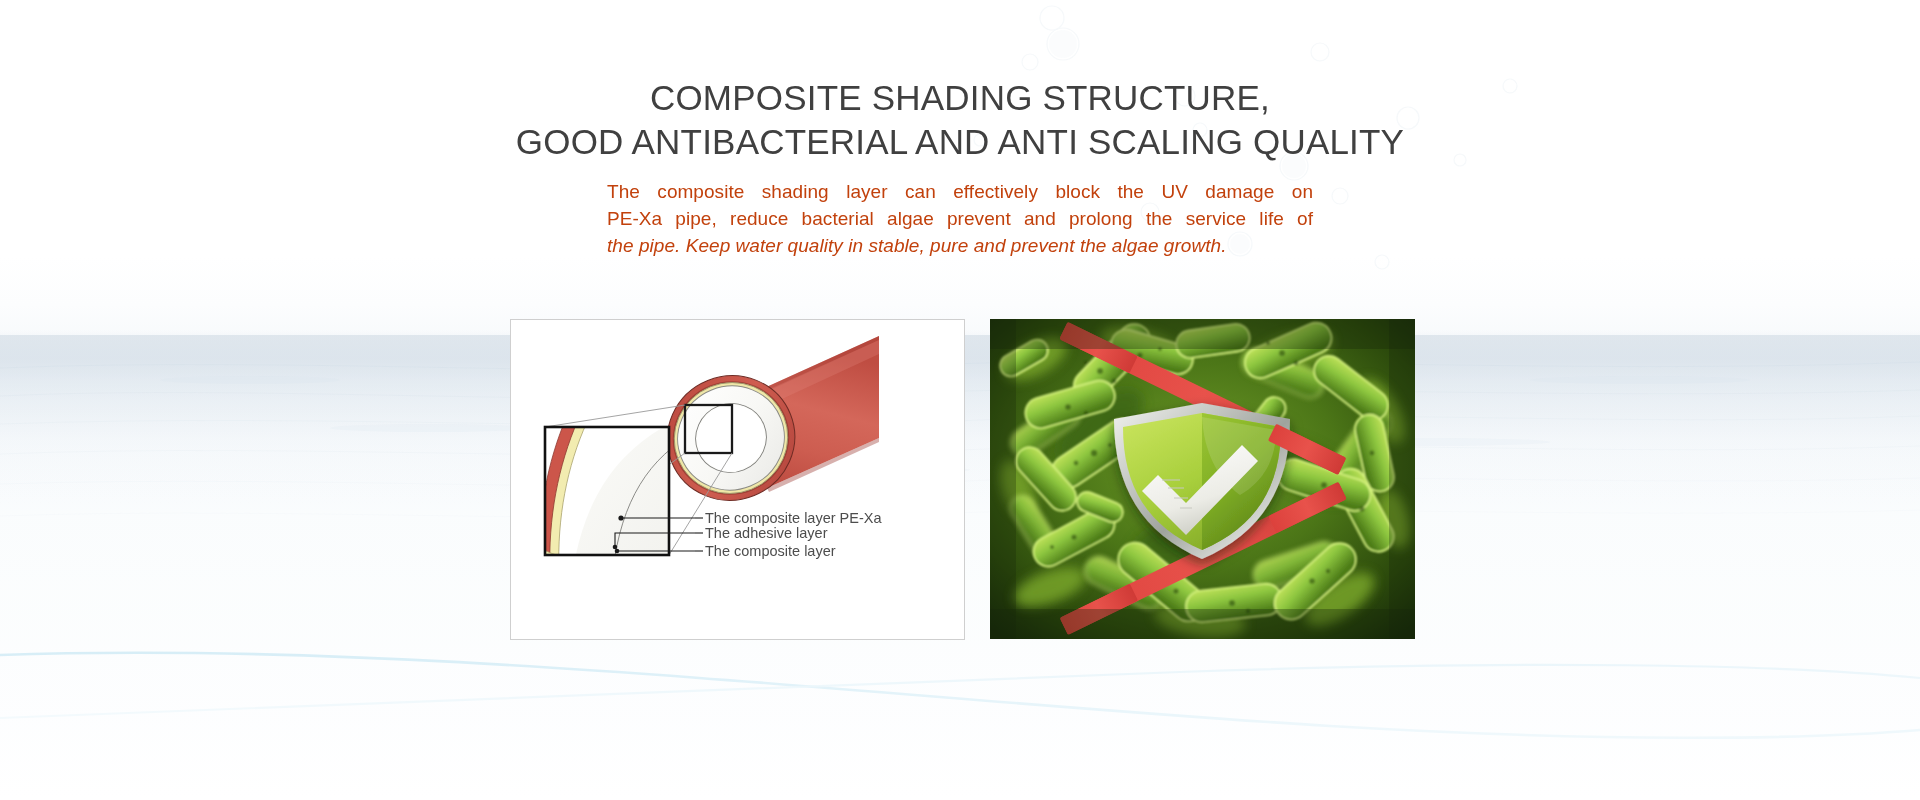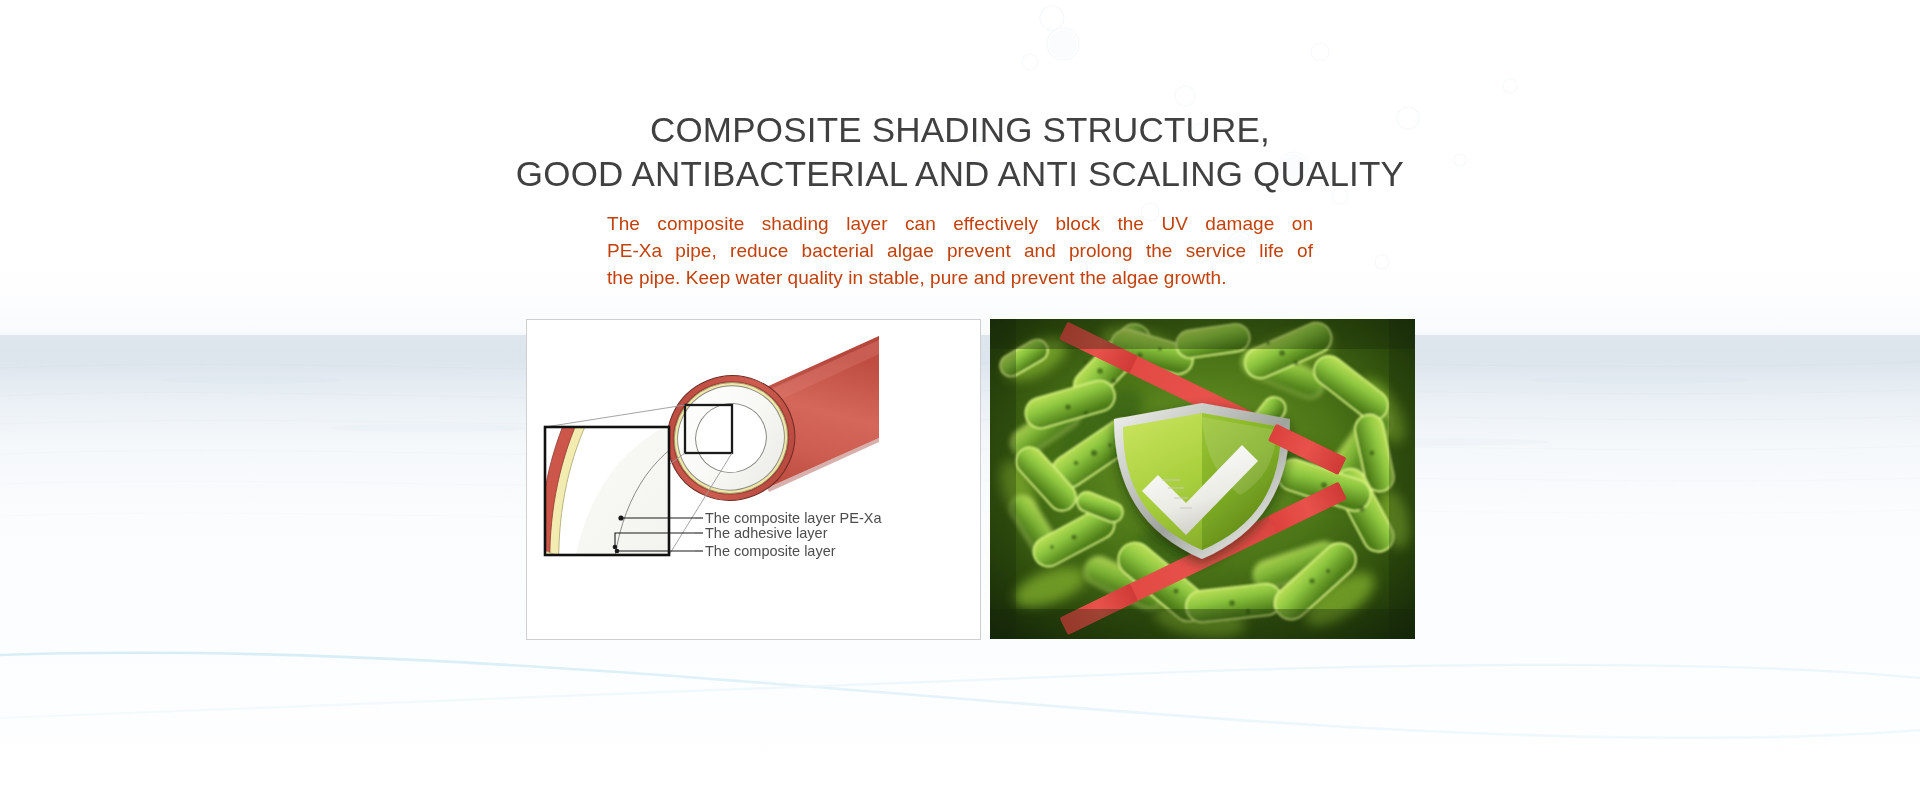--- a/index.html
+++ b/index.html
@@ -76,21 +76,21 @@
   
   .header {
     position: absolute;
     left: 0;
     top: 0;
     width: 1920px;
     text-align: center;
   }
   .title {
     margin: 0;
-    padding-top: 108px;
+    padding-top: 76px;
     font-size: 35px;
     font-weight: 400;
     line-height: 44px;
     letter-spacing: 0.2px;
     color: #404040;
     white-space: nowrap;
   }
   .title-line { display: block; }
   .paragraph {
     margin: 14px auto 0;
@@ -100,38 +100,39 @@
     color: #c2410c;
     text-align: justify;
     text-align-last: left;
     letter-spacing: 0.05px;
   }
   .paragraph .pline {
     display: block;
     text-align: justify;
     text-align-last: justify;
   }
-  .paragraph .pline:last-child { text-align-last: left; }
+  .paragraph .pline:last-child { text-align-last: left; font-style: italic; }
 
   
   .panels {
     position: absolute;
     left: 510px;
     top: 319px;
   }
   .panel-diagram {
     position: absolute;
-    left: 16px;
+    left: 0;
     top: 0;
     width: 455px;
     height: 321px;
     background: #ffffff;
     border: 1px solid #cfcfcf;
     box-sizing: border-box;
     overflow: hidden;
+    padding-left: 16px;
   }
   .panel-bacteria {
     position: absolute;
     left: 480px;
     top: 0;
     width: 425px;
     height: 320px;
     overflow: hidden;
     background: #1d2a0b;
   }

